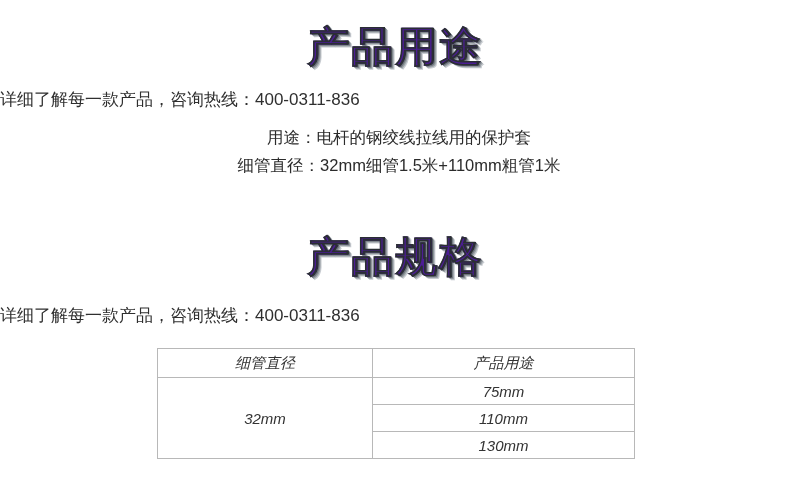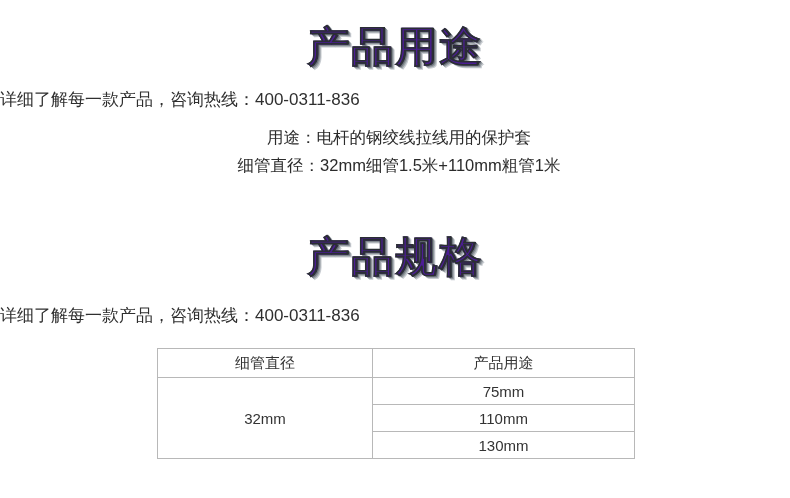--- a/index.html
+++ b/index.html
@@ -70,20 +70,21 @@
   .spec-table-wrap {
     position: absolute;
     left: 157px;
     top: 348px;
     width: 478px;
   }
   table.spec {
     border-collapse: collapse;
     width: 100%;
     table-layout: fixed;
+    font-style: italic;
   }
   table.spec td, table.spec th {
     border: 1px solid #b8b8b8;
     text-align: center;
     font-weight: normal;
     font-size: 15px;
     color: #333;
     height: 26px;
     padding: 0;
   }

